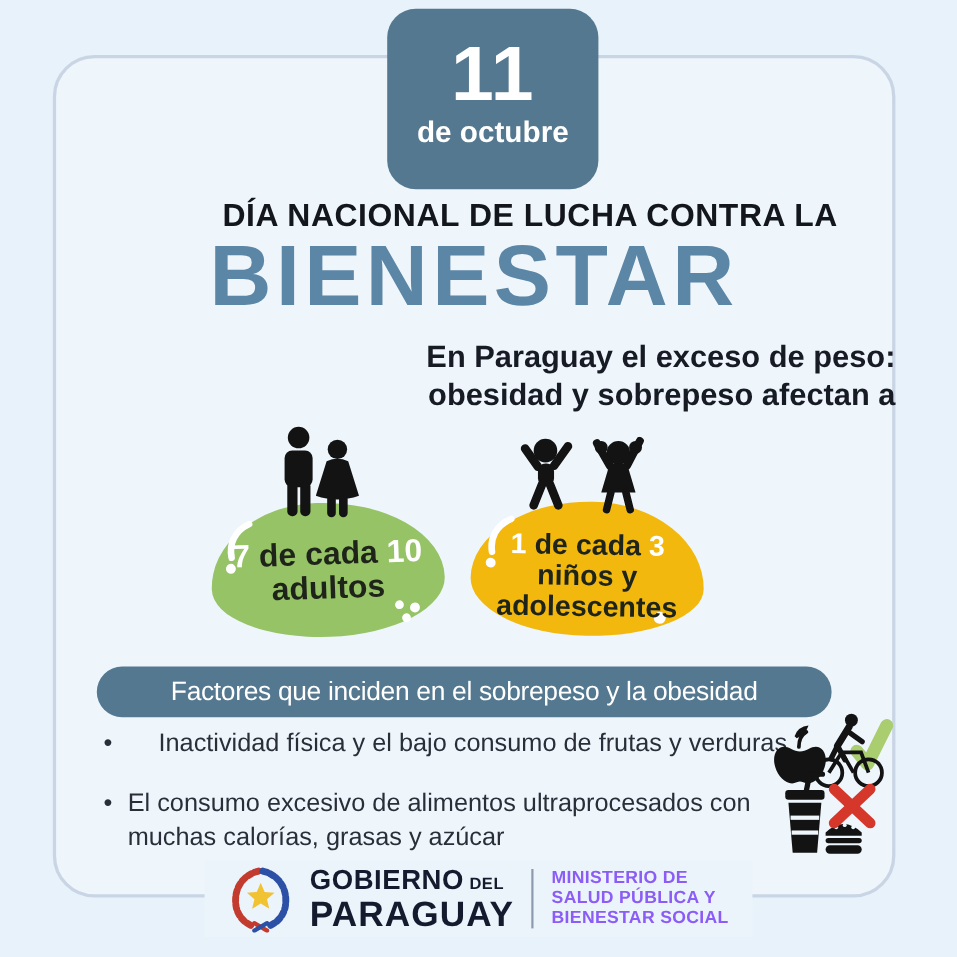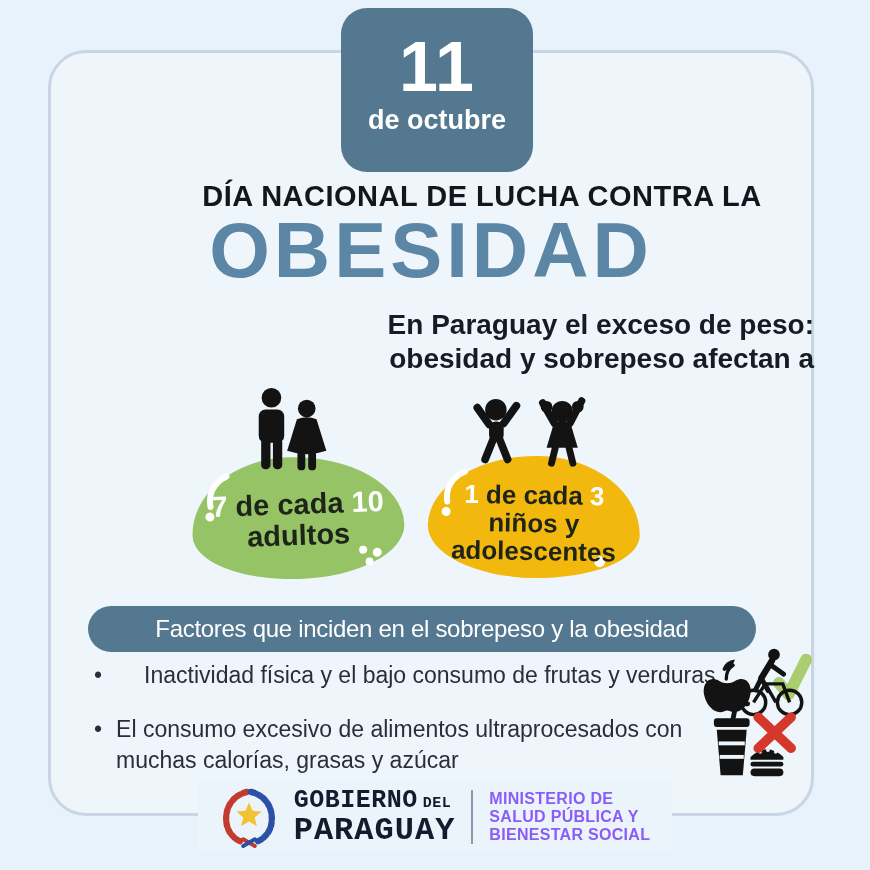--- a/index.html
+++ b/index.html
@@ -17,21 +17,21 @@
     left: 48px; top: 50px;
     width: 766px; height: 766px;
     background: #eef6fc;
     border: 3px solid #c9d5e5;
     border-radius: 38px;
   }
 
   
   .badge {
     position: absolute;
-    left: 341px; top: 8px;
+    left: 352px; top: 8px;
     width: 192px; height: 164px;
     background: #54788f;
     border-radius: 26px;
     color: #ffffff;
     text-align: center;
     z-index: 3;
     padding-top: 22px;
   }
   .badge .day { font-size: 70px; font-weight: 800; line-height: 74px; letter-spacing: 1px; }
   .badge .month { font-size: 27px; font-weight: 700; line-height: 32px; }
@@ -131,21 +131,21 @@
     display: flex; justify-content: center;
     z-index: 3;
   }
   .footer-inner {
     display: flex; align-items: center;
     background: #ebf4fa;
     padding: 4px 22px;
   }
   .gov-block {
     margin-left: 16px;
-    font-family: Liberation Mono, monospace;
+    font-family: Liberation Sans, sans-serif;
     color: #141b2e;
     line-height: 1;
   }
   .gov-line1 { font-size: 25px; font-weight: 700; letter-spacing: 0.5px; }
   .gov-line1 .gov-del { font-size: 15px; font-weight: 700; margin-left: 5px; }
   .gov-line2 { font-size: 32px; font-weight: 700; letter-spacing: 1px; margin-top: 2px; }
   .footer-divider {
     width: 2px; height: 54px;
     background: #8d99ad;
     margin: 0 16px;
@@ -163,21 +163,21 @@
 <div class="stage">
 
   <div class="card"></div>
 
   <div class="badge">
     <div class="day">11</div>
     <div class="month">de octubre</div>
   </div>
 
   <div class="title-line1">DÍA NACIONAL DE LUCHA CONTRA LA</div>
-  <div class="title-line2">OBESIDAD</div>
+  <div class="title-line2">BIENESTAR</div>
   <div class="subtitle">
     <div>En Paraguay el exceso de peso:</div>
     <div>obesidad y sobrepeso afectan a</div>
   </div>
 
   <svg class="adults-icon" width="108" height="98" viewBox="0 0 110 100">
     <g fill="#131313">
       <circle cx="32" cy="11" r="10"></circle>
       <rect x="19" y="23" width="26" height="34" rx="7"></rect>
       <rect x="21.5" y="52" width="9.5" height="32" rx="4.5"></rect>

